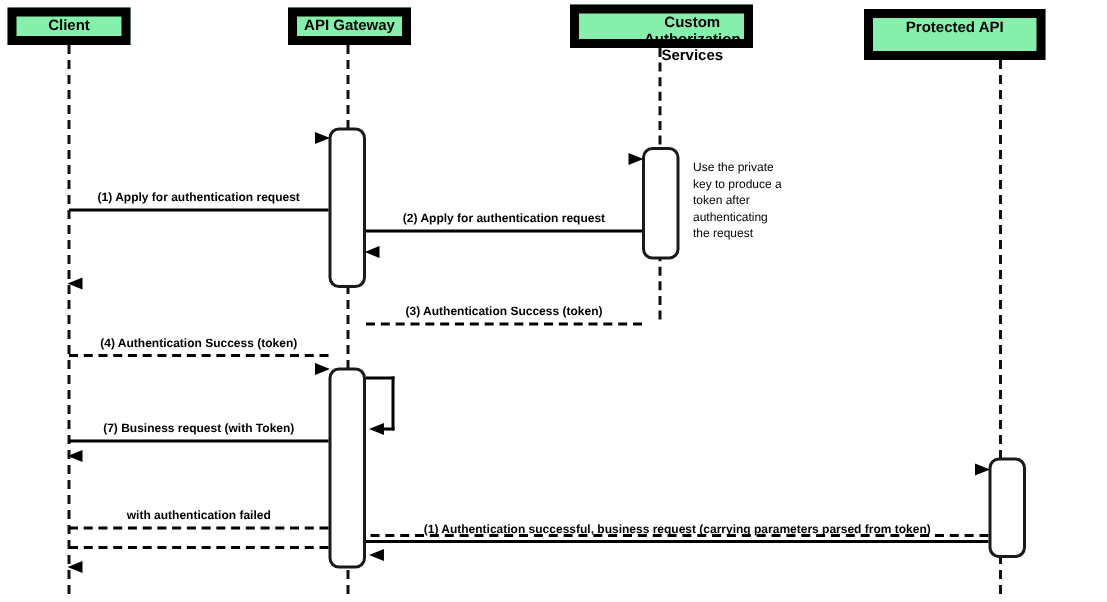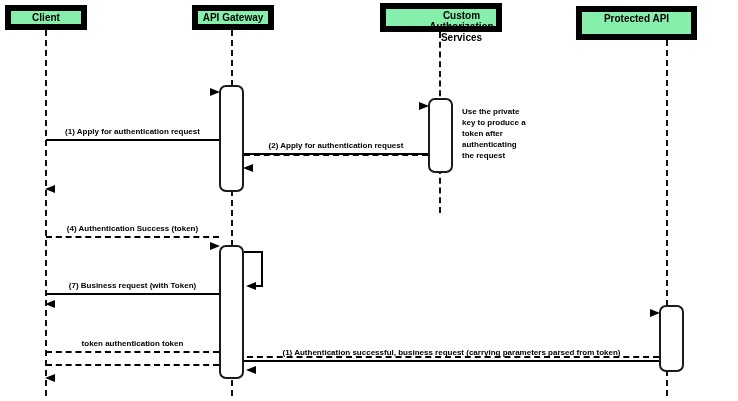--- a/index.html
+++ b/index.html
@@ -40,21 +40,21 @@
   .selfline { position:absolute; z-index:3; background:transparent; }
   .sl-top    { left:244px; top:251px; width:19px; border-top:2px solid #000; }
   .sl-right  { left:261px; top:251px; height:36px; border-left:2px solid #000; }
   .sl-bottom { left:249px; top:285px; width:14px; border-top:2px solid #000; }
   .sl-arrow {
     position:absolute; left:246px; top:282px; width:0; height:0; z-index:3;
     border-top:4px solid transparent; border-bottom:4px solid transparent;
     border-right:10px solid #000;
   }
   .free-label {
-    position:absolute; font-size:8px; font-weight:bold; line-height:11px;
+    position:absolute; font-size:8px; font-weight:normal; line-height:11px;
     white-space:pre-line; z-index:3; text-align:left;
   }
 </style>
 </head>
 <body>
 
 <div class="canvas">
 
   <div class="pbox" style="left:5px; top:5px; width:82px; height:25px;">
     <span>Client</span>
@@ -85,20 +85,21 @@
     <div class="ah ah-right"></div>
   </div>
 
   <div class="msg" style="left:244px; top:91px; width:184px;">
     <span class="lbl">(2) Apply for authentication request</span>
     <div class="line"></div>
     <div class="ah ah-right"></div>
   </div>
 
   <div class="msg" style="left:244px; top:153px; width:184px;">
+    <span class="lbl">(3) Authentication Success (token)</span>
     <div class="line dashed"></div>
     <div class="ah ah-left"></div>
   </div>
 
   <div class="msg" style="left:46px; top:174px; width:173px;">
     <span class="lbl">(4) Authentication Success (token)</span>
     <div class="line dashed"></div>
     <div class="ah ah-left"></div>
   </div>
 
@@ -107,21 +108,21 @@
     <div class="line"></div>
     <div class="ah ah-right"></div>
   </div>
 
   <div class="selfline sl-top"></div>
   <div class="selfline sl-right"></div>
   <div class="selfline sl-bottom"></div>
   <div class="sl-arrow"></div>
 
   <div class="msg" style="left:46px; top:289px; width:173px;">
-    <span class="lbl">token authentication token</span>
+    <span class="lbl">with authentication failed</span>
     <div class="line dashed"></div>
     <div class="ah ah-left"></div>
   </div>
 
   <div class="msg" style="left:244px; top:298px; width:415px;">
     <span class="lbl">(1) Authentication successful, business request (carrying parameters parsed from token)</span>
     <div class="line"></div>
     <div class="ah ah-right"></div>
   </div>
 

